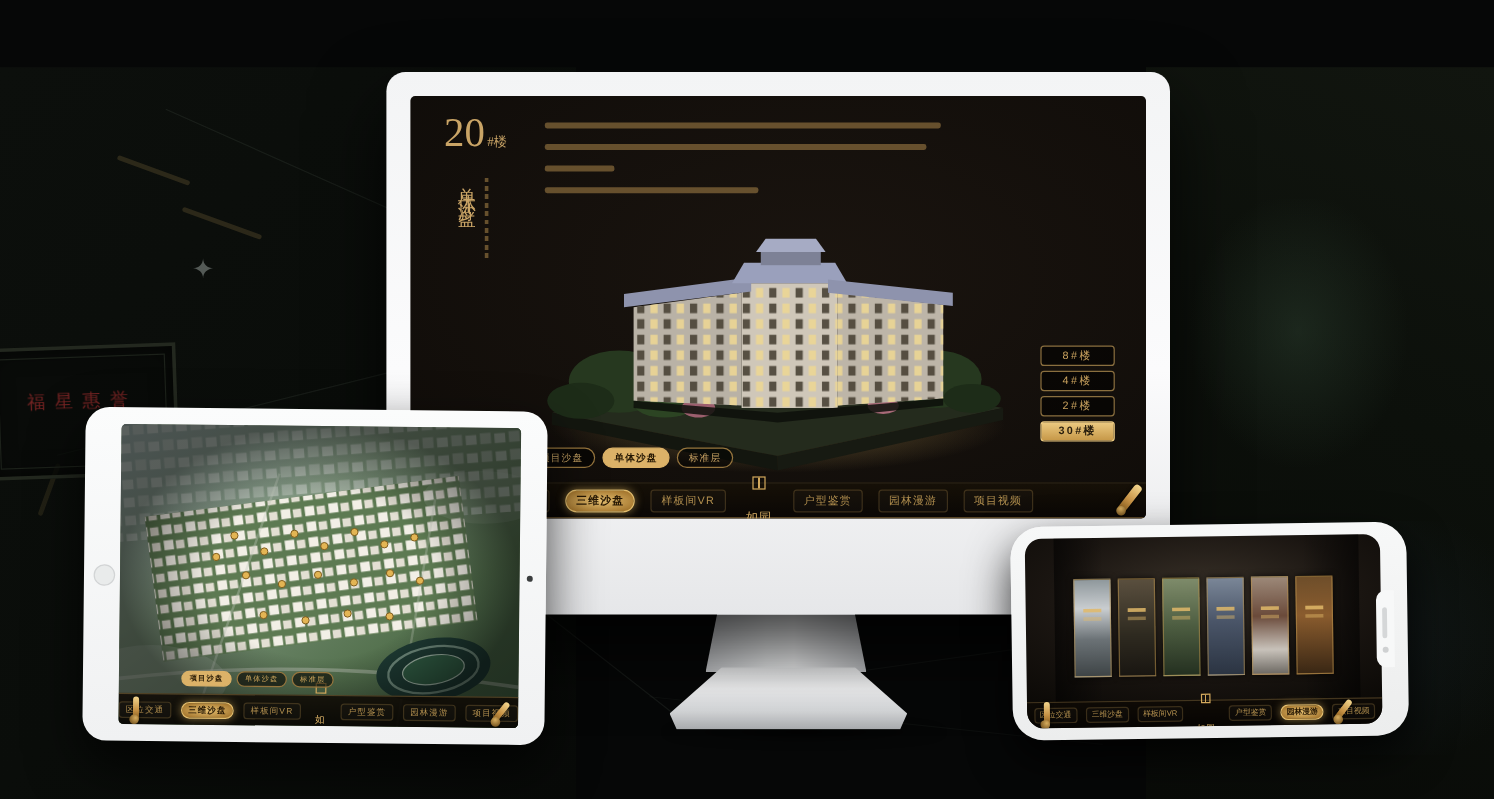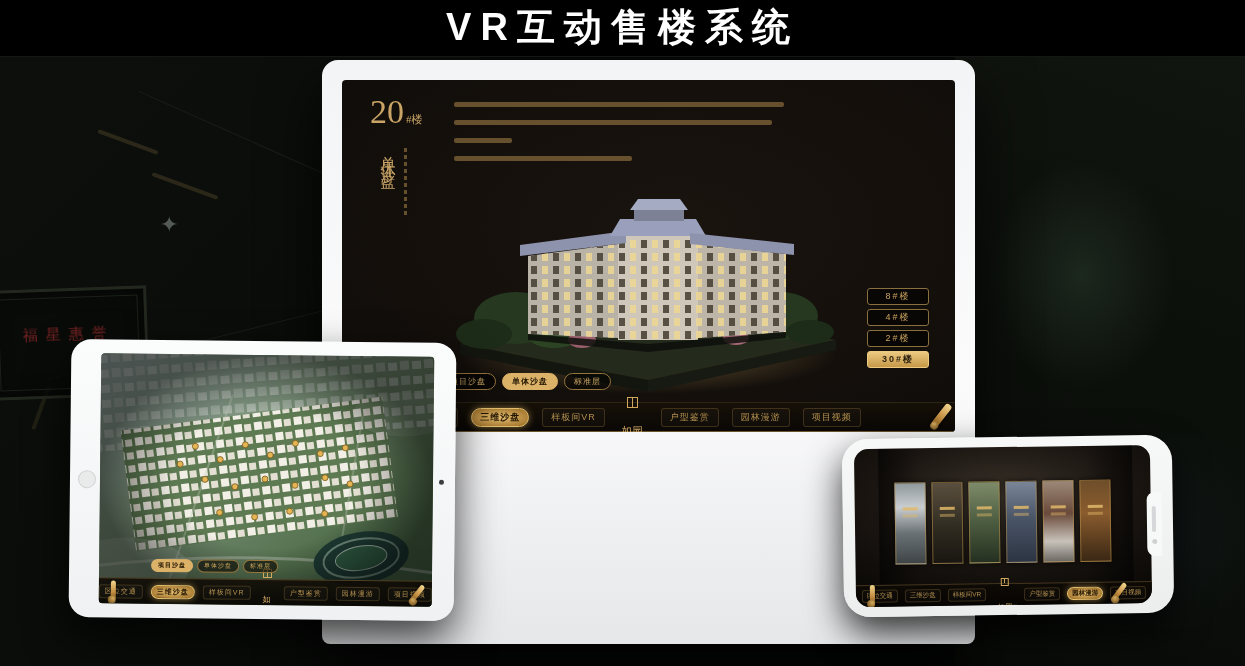--- a/index.html
+++ b/index.html
@@ -61,21 +61,21 @@
 
   
   #m-neck{position:absolute;left:588px;top:506px;width:134px;height:54px;z-index:18;
         background:linear-gradient(90deg,#c3c5c8,#eceeef 38%,#f4f5f6 55%,#bfc1c4);
         clip-path:polygon(8% 0,92% 0,100% 100%,0 100%);}
   #m-base{position:absolute;left:558px;top:556px;width:198px;height:52px;z-index:18;
         background:linear-gradient(180deg,#eff0f1,#f8f9fa 35%,#d6d8da 70%,#a9abae);
         clip-path:polygon(22% 0,78% 0,100% 74%,97% 100%,3% 100%,0 74%);}
   #m-shadow{position:absolute;left:505px;top:598px;width:330px;height:24px;z-index:17;
         background:radial-gradient(50% 50% at 50% 50%,rgba(0,0,0,.7),rgba(0,0,0,0) 72%);filter:blur(4px);}
-  #monitor{position:absolute;left:322px;top:60px;width:653px;height:584px;z-index:20;
+  #monitor{position:absolute;left:322px;top:60px;width:653px;height:452px;z-index:20;
         background:linear-gradient(180deg,#f3f4f5,#fbfbfc 55%,#e6e7e9);
         border-radius:16px 16px 8px 8px;box-shadow:0 28px 60px rgba(0,0,0,.78);}
   #m-screen{position:absolute;left:20px;top:20px;width:613px;height:352px;border-radius:4px;
         overflow:hidden;background:radial-gradient(120% 120% at 55% 42%,#1a140f 0%,#0e0b08 72%);}
   .m-heading{position:absolute;left:28px;top:14px;color:#c9a466;}
   .h-num{font-family:"Liberation Serif",serif;font-size:34px;line-height:36px;}
   .h-suffix{font-size:11px;margin-left:2px;font-family:"Liberation Serif",serif;}
   .h-vert{position:absolute;left:36px;top:64px;writing-mode:vertical-rl;font-family:"Liberation Serif",serif;
         font-size:15px;letter-spacing:6px;color:#c9a466;}
   .h-cap{position:absolute;left:62px;top:68px;width:3px;height:70px;
@@ -173,23 +173,20 @@
       <div class="plaque">
         <div class="plaque-inner"></div>
         <div class="plaque-text">福星惠誉</div>
       </div>
     </div>
     <div class="bg-right"></div>
     <div class="road r4"></div>
     <div class="road r5"></div>
   </div>
 
-  <div id="banner">
-    <div id="title">VR互动售楼系统</div>
-  </div>
 
   <div id="m-shadow"></div>
   <div id="m-neck"></div>
   <div id="m-base"></div>
 
   <div id="monitor">
     <div id="m-screen">
       <div class="m-heading">
         <span class="h-num">20</span><span class="h-suffix">#楼</span>
       </div>

